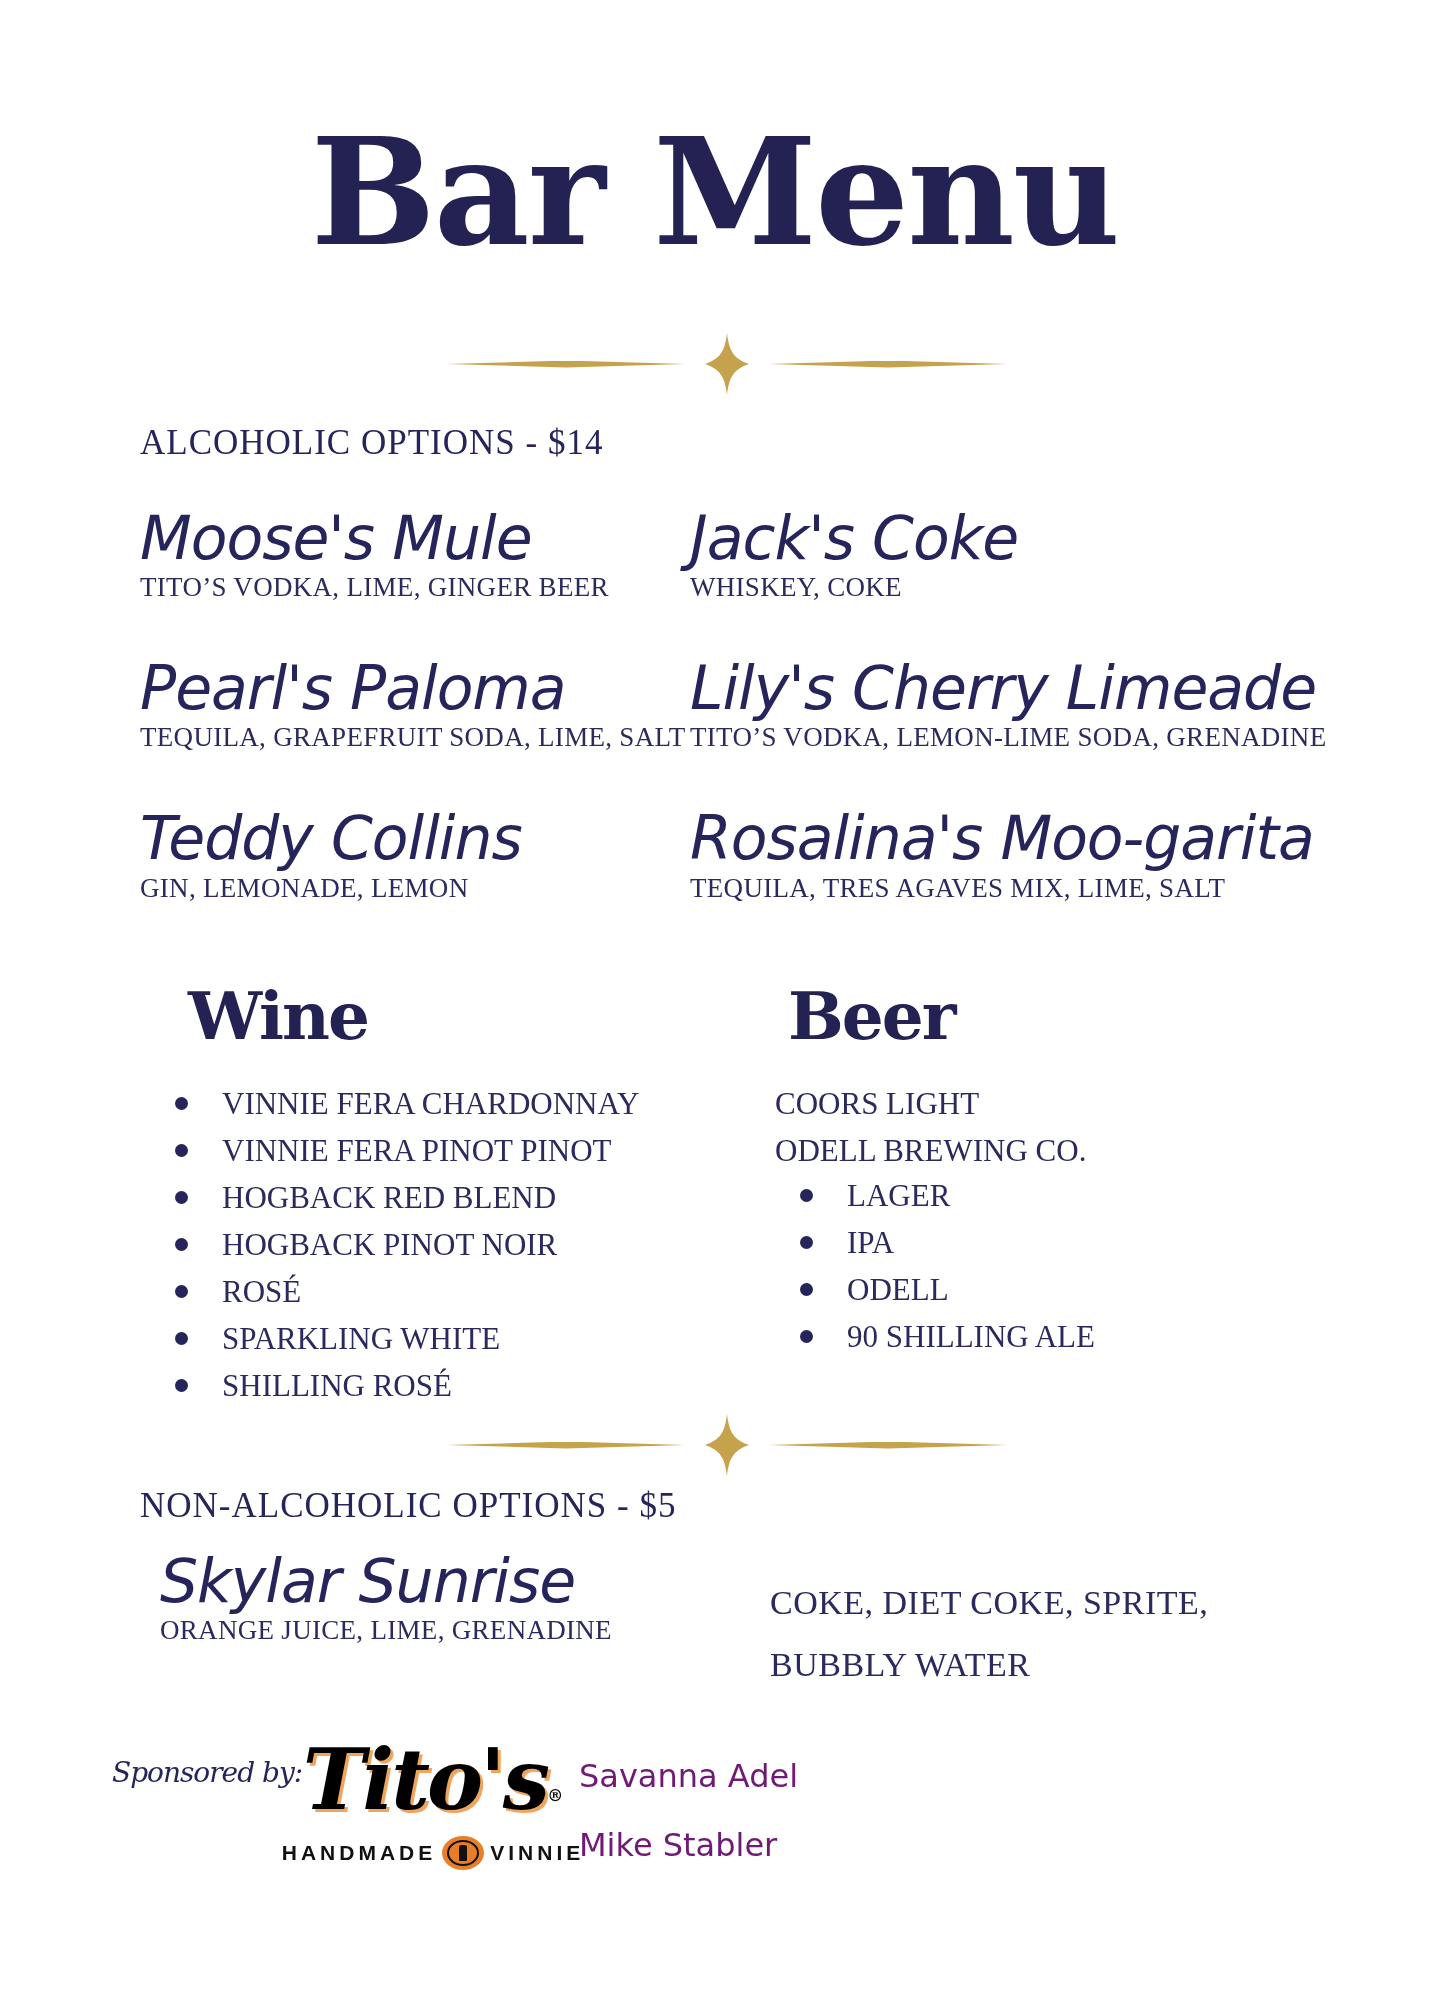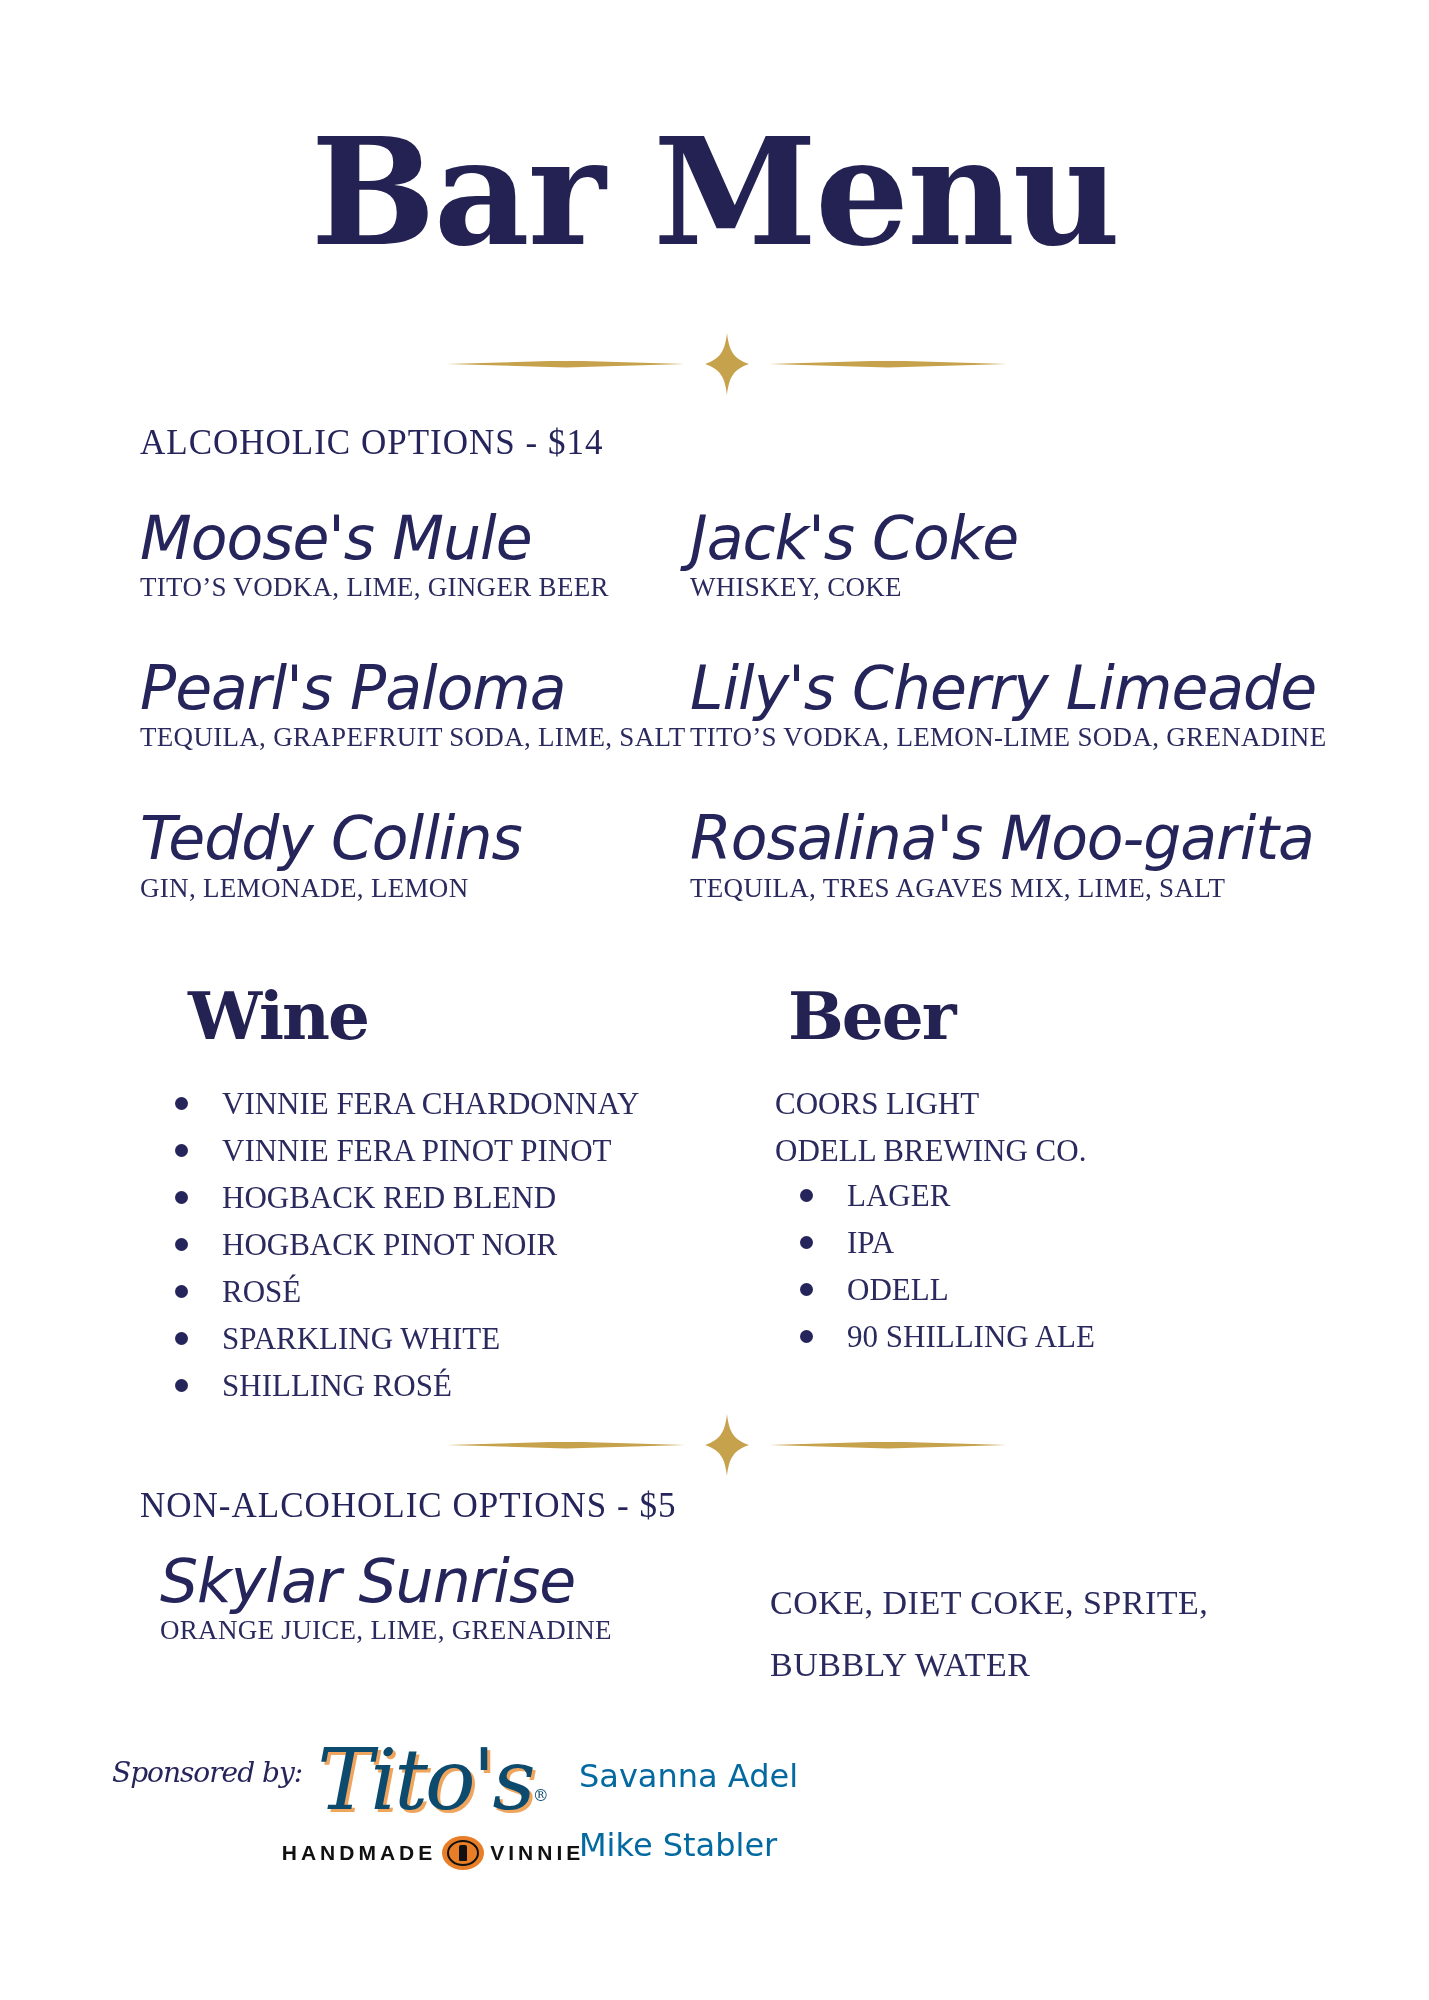--- a/index.html
+++ b/index.html
@@ -72,22 +72,22 @@
     font-size:34px;line-height:62px;letter-spacing:.5px;color:#2b2a5e;white-space:nowrap;
   }
   
   .sponsor-label{
     position:absolute;top:1756px;left:112px;
     font-family:"DejaVu Serif",serif;font-style:italic;font-size:28px;
     color:#26255b;letter-spacing:-1px;
   }
   .titos{position:absolute;top:1738px;left:288px;width:290px;text-align:center;}
   .titos-script{
-    font-family:"DejaVu Serif",serif;font-style:italic;font-weight:normal;
-    font-size:84px;line-height:1;color:#0c4a6e;letter-spacing:-3px;
+    font-family:"DejaVu Serif",serif;font-style:italic;font-weight:bold;
+    font-size:84px;line-height:1;color:#000000;letter-spacing:-3px;
     text-shadow:3px 3px 0 #f0a55e;white-space:nowrap;
   }
   .titos-reg{font-size:16px;vertical-align:8px;text-shadow:none;letter-spacing:0;}
   .titos-tagline{
     margin-top:14px;display:flex;align-items:center;justify-content:center;gap:6px;
     font-family:"Liberation Sans",sans-serif;font-weight:bold;
     font-size:21px;letter-spacing:4px;color:#111111;
   }
   .titos-badge{
     width:42px;height:34px;border-radius:50%;background:#e87e27;
@@ -96,21 +96,21 @@
   .titos-badge::before{
     content:"";position:absolute;left:5px;top:4px;right:5px;bottom:4px;
     border:2px solid #111111;border-radius:50%;
   }
   .titos-badge::after{
     content:"";position:absolute;left:17px;top:9px;width:8px;height:16px;
     background:#111111;border-radius:2px 2px 1px 1px;
   }
   .sponsor-names{
     position:absolute;top:1757px;left:579px;
-    font-family:"DejaVu Sans",sans-serif;font-size:32px;color:#0369a1;
+    font-family:"DejaVu Sans",sans-serif;font-size:32px;color:#701a75;
   }
   .sponsor-names .name{margin-bottom:31px;white-space:nowrap;}
 </style>
 </head>
 <body>
 
 <div class="page">
 
   <div class="page-title script">Bar Menu</div>
 

